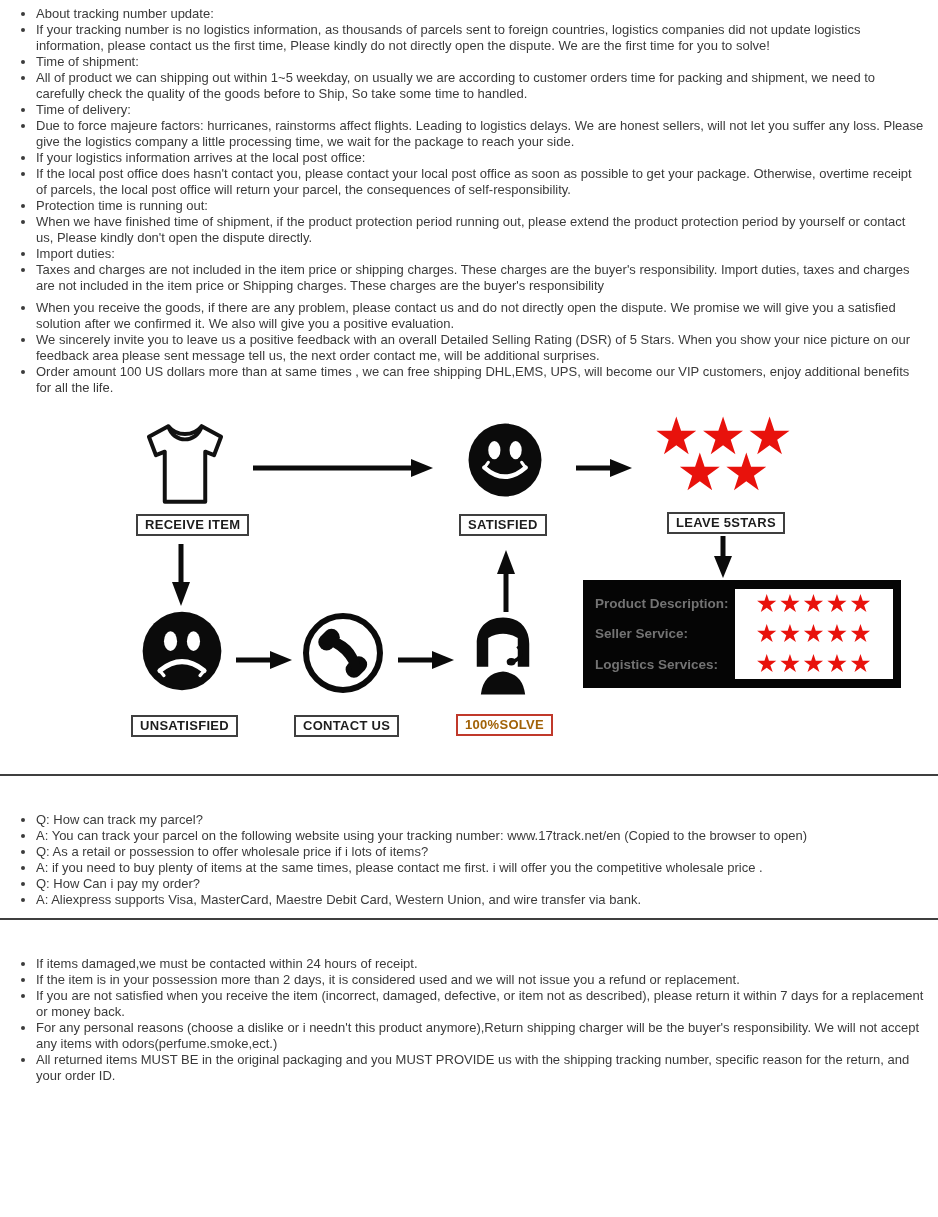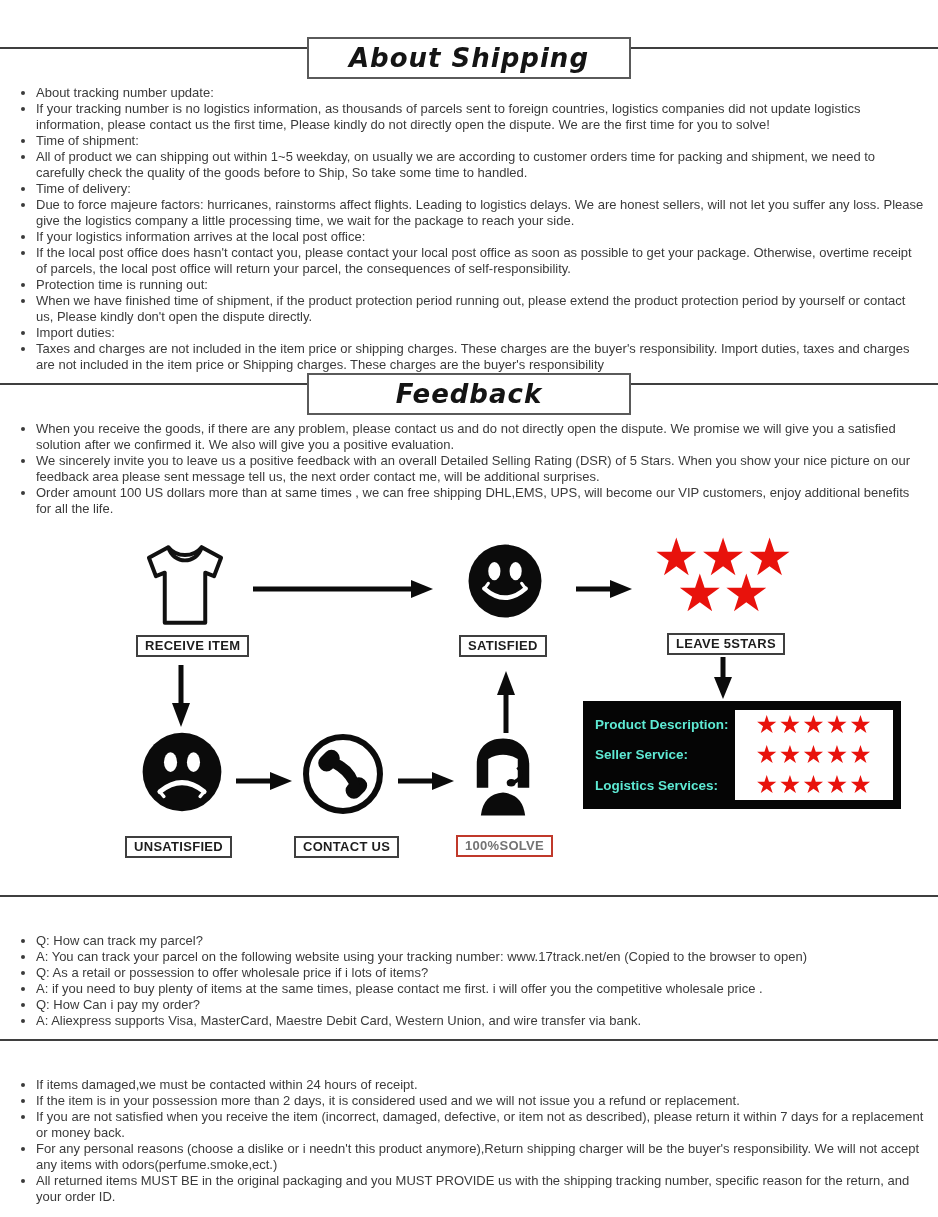--- a/index.html
+++ b/index.html
@@ -18,73 +18,61 @@
   ul.bullets li{font-size:13px;line-height:16px;color:#3b3b3b;}
   .mt37{margin-top:37px;}
   .mt12{margin-top:12px;}
   .mt8{margin-top:8px;}
 
   
   .flow{position:relative;height:352px;margin-top:4px;padding-left:20px;}
   .flow .abs{position:absolute;}
   .flow-label{position:absolute;border:2px solid #3f3f3f;background:#fff;padding:1px 7px 2px 7px;
     font-weight:bold;font-size:13px;color:#1d1d1d;letter-spacing:.3px;white-space:nowrap;}
-  .flow-label.red{color:#737373;border-color:#c0392b;}
+  .flow-label.red{color:#a16207;border-color:#c0392b;}
 
   .star{color:#e8120c;font-family:"DejaVu Sans",sans-serif;}
   .star::before{content:"★";}
   .stars5{width:140px;text-align:center;}
   .stars5 .srow{display:flex;justify-content:center;}
   .star-lg{font-size:52px;line-height:44px;}
   .stars5 .srow2{margin-top:-8px;}
 
   
   .rating-box{position:absolute;left:583px;top:180px;width:318px;height:108px;background:#050505;
     display:flex;align-items:center;box-sizing:border-box;padding:8px 8px 8px 12px;}
   .rb-labels{flex:1;display:flex;flex-direction:column;justify-content:space-around;height:92px;}
-  .rb-labels .rb-row{color:#5eead4;font-weight:bold;font-size:13.5px;white-space:nowrap;}
+  .rb-labels .rb-row{color:#737373;font-weight:bold;font-size:13.5px;white-space:nowrap;}
   .rb-stars{width:158px;height:90px;background:#ffffff;display:flex;flex-direction:column;
     justify-content:space-around;align-items:center;}
   .rb-stars .srow{display:flex;}
   .star-sm{font-size:25px;line-height:26px;letter-spacing:1px;}
 </style>
 </head>
 <body>
 
 <section>
-  <div class="sec-header mt37">
-    <div class="rule"></div>
-    <div class="title-box">
-      <span class="sec-title">About Shipping</span>
-    </div>
-  </div>
   <ul class="bullets">
 
   <li>About tracking number update:</li>
       <li>If your tracking number is no logistics information, as thousands of parcels sent to foreign countries, logistics companies did not update logistics information, please contact us the first time, Please kindly do not directly open the dispute. We are the first time for you to solve!</li>
       <li>Time of shipment:</li>
       <li>All of product we can shipping out within 1~5 weekday, on usually we are according to customer orders time for packing and shipment, we need to carefully check the quality of the goods before to Ship, So take some time to handled.</li>
       <li>Time of delivery:</li>
       <li>Due to force majeure factors: hurricanes, rainstorms affect flights. Leading to logistics delays. We are honest sellers, will not let you suffer any loss. Please give the logistics company a little processing time, we wait for the package to reach your side.</li>
       <li>If your logistics information arrives at the local post office:</li>
       <li>If the local post office does hasn't contact you, please contact your local post office as soon as possible to get your package. Otherwise, overtime receipt of parcels, the local post office will return your parcel, the consequences of self-responsibility.</li>
       <li>Protection time is running out:</li>
       <li>When we have finished time of shipment, if the product protection period running out, please extend the product protection period by yourself or contact us, Please kindly don't open the dispute directly.</li>
       <li>Import duties:</li>
       <li>Taxes and charges are not included in the item price or shipping charges. These charges are the buyer's responsibility. Import duties, taxes and charges are not included in the item price or Shipping charges. These charges are the buyer's responsibility</li>
     </ul>
 </section>
 
 <section>
-  <div class="sec-header">
-    <div class="rule"></div>
-    <div class="title-box">
-      <span class="sec-title">Feedback</span>
-    </div>
-  </div>
   <ul class="bullets">
 
   <li>When you receive the goods, if there are any problem, please contact us and do not directly open the dispute. We promise we will give you a satisfied solution after we confirmed it. We also will give you a positive evaluation.</li>
       <li>We sincerely invite you to leave us a positive feedback with an overall Detailed Selling Rating (DSR) of 5 Stars. When you show your nice picture on our feedback area please sent message tell us, the next order contact me, will be additional surprises.</li>
       <li>Order amount 100 US dollars more than at same times , we can free shipping DHL,EMS, UPS, will become our VIP customers, enjoy additional benefits for all the life.</li>
     </ul>
 </section>
 
 <div class="flow">
 
@@ -142,21 +130,21 @@
     <polygon points="1,24 10,0 19,24" fill="#0b0b0b"></polygon>
   </svg>
 
   <svg class="abs" style="left:141px;top:210px;" width="82" height="82" viewBox="0 0 100 100">
     <circle cx="50" cy="50" r="48" fill="#0b0b0b"></circle>
     <ellipse cx="36" cy="38" rx="8" ry="12" fill="#fff"></ellipse>
     <ellipse cx="64" cy="38" rx="8" ry="12" fill="#fff"></ellipse>
     <path d="M23 74 Q50 52 77 74" stroke="#fff" stroke-width="6" fill="none" stroke-linecap="round"></path>
     <path d="M23 74 l5 6 M77 74 l-5 6" stroke="#fff" stroke-width="4" fill="none" stroke-linecap="round"></path>
   </svg>
-  <span class="flow-label" style="left:125px;top:315px;">UNSATISFIED</span>
+  <span class="flow-label" style="left:131px;top:315px;">UNSATISFIED</span>
 
   <svg class="abs" style="left:236px;top:250px;" width="56" height="20" viewBox="0 0 56 20">
     <line x1="0" y1="10" x2="38" y2="10" stroke="#0b0b0b" stroke-width="5"></line>
     <polygon points="34,1 56,10 34,19" fill="#0b0b0b"></polygon>
   </svg>
 
   <svg class="abs" style="left:300px;top:210px;" width="86" height="86" viewBox="0 0 100 100">
     <circle cx="50" cy="50" r="43" fill="none" stroke="#0b0b0b" stroke-width="7"></circle>
     <g transform="rotate(45 50 50)">
       <rect x="18" y="37" width="19" height="27" rx="9" fill="#0b0b0b"></rect>

